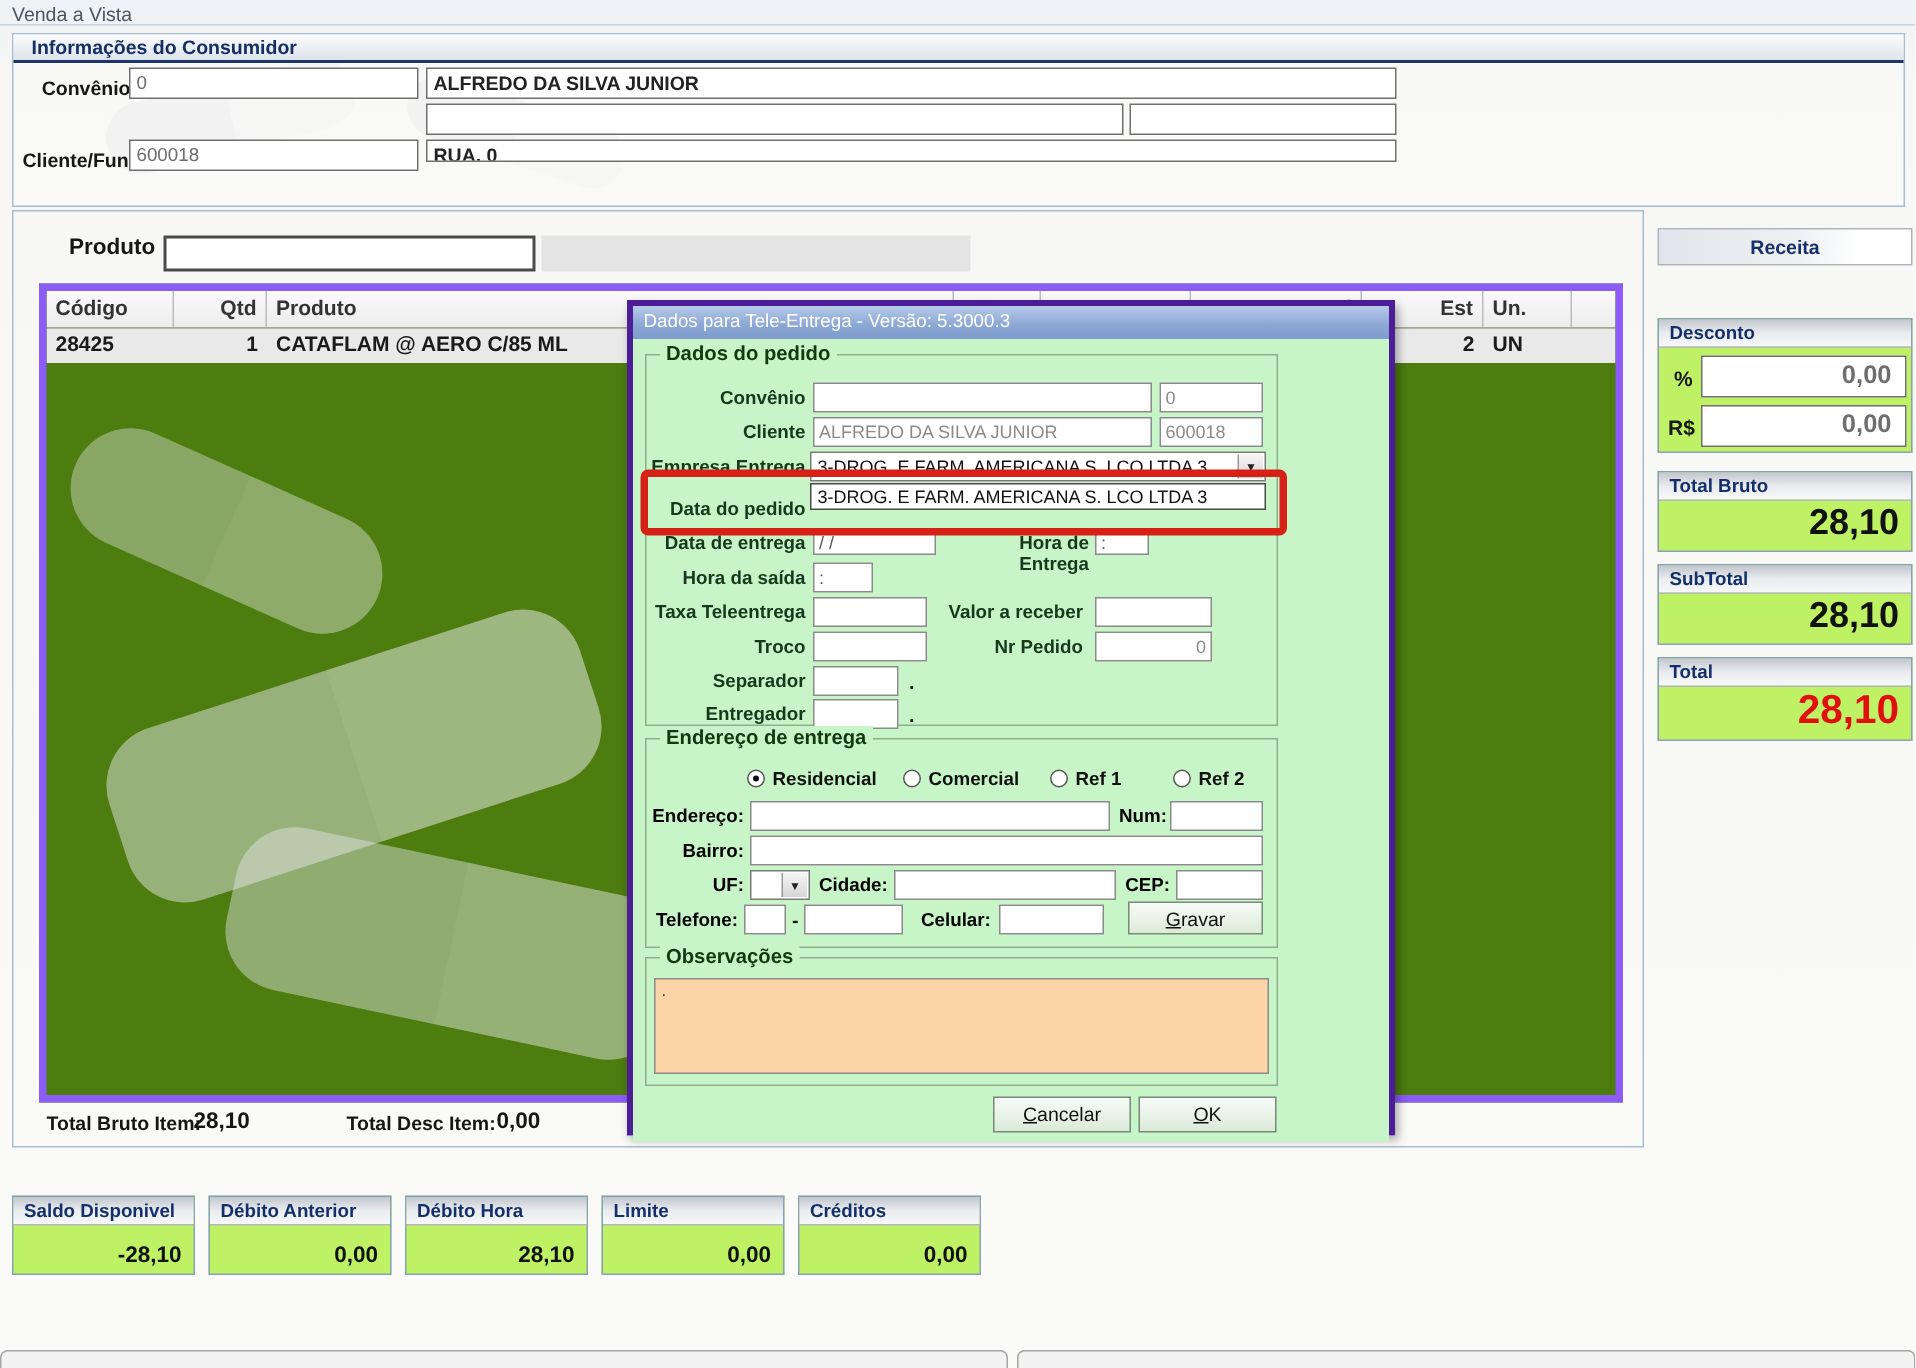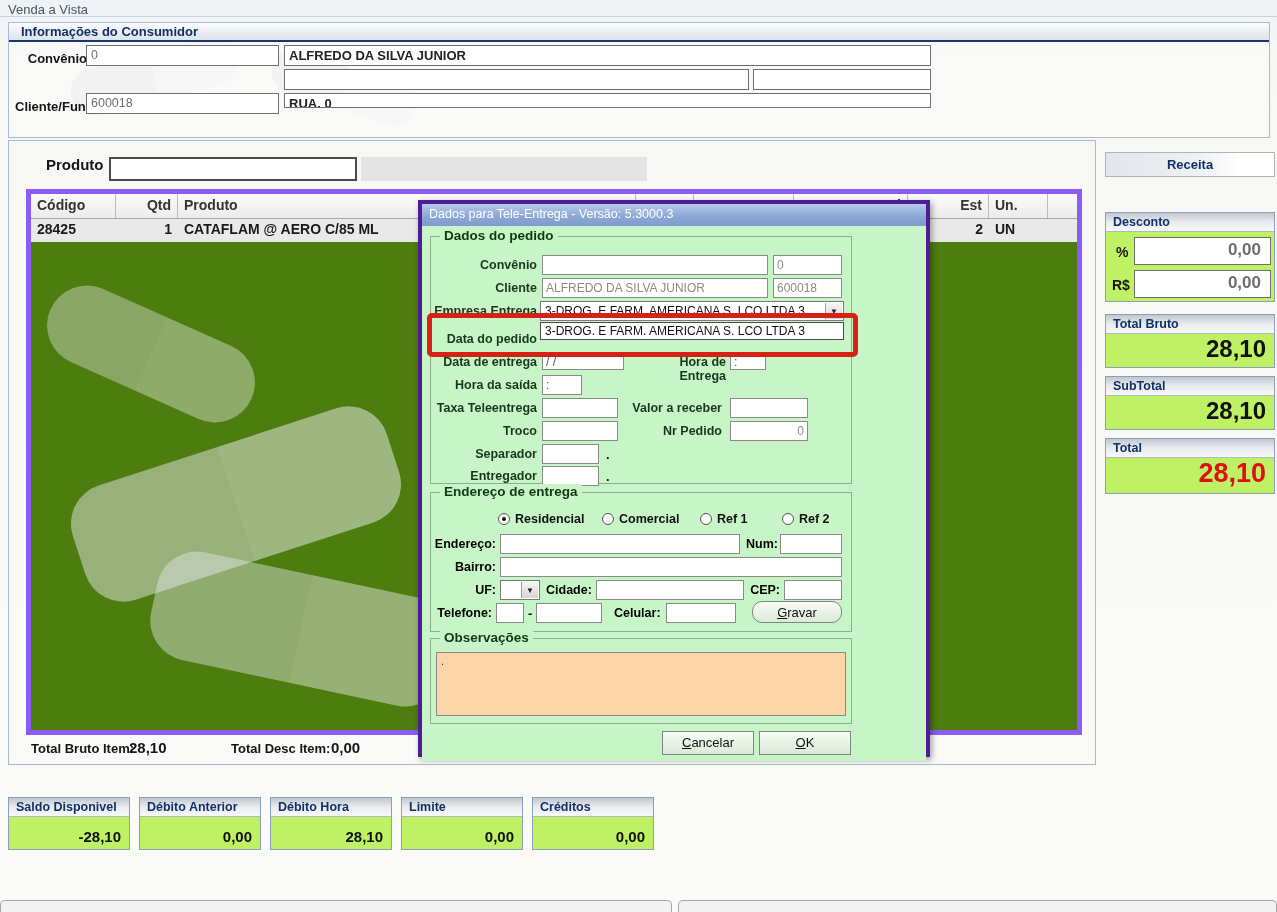--- a/index.html
+++ b/index.html
@@ -298,21 +298,21 @@
     <div class="dfld yellow" style="left:174px;top:354px;width:148px;height:20px;"></div>
     <div class="nlbl r" style="left:326px;top:357px;width:32px;">CEP:</div>
     <div class="dfld yellow" style="left:362px;top:354px;width:58px;height:20px;"></div>
 
     <div class="nlbl r" style="left:8px;top:380px;width:62px;">Telefone:</div>
     <div class="dfld yellow" style="left:74px;top:377px;width:28px;height:20px;"></div>
     <div class="dot" style="left:106px;top:380px;">-</div>
     <div class="dfld yellow" style="left:114px;top:377px;width:66px;height:20px;"></div>
     <div class="nlbl" style="left:192px;top:380px;">Celular:</div>
     <div class="dfld yellow" style="left:244px;top:377px;width:70px;height:20px;"></div>
-    <div class="btn" style="left:330px;top:375px;width:90px;height:22px;border-radius:10px;">Gravar</div>
+    <div class="btn" style="left:330px;top:375px;width:90px;height:22px;">Gravar</div>
 
     <div class="fs" style="left:8px;top:412px;width:422px;height:86px;">
       <span class="legend">Observações</span>
     </div>
     <div class="obs" style="left:14px;top:426px;width:410px;height:64px;">.</div>
 
     <div class="btn" style="left:240px;top:505px;width:92px;height:24px;">Cancelar</div>
     <div class="btn" style="left:337px;top:505px;width:92px;height:24px;">OK</div>
   </div>
 </div>

